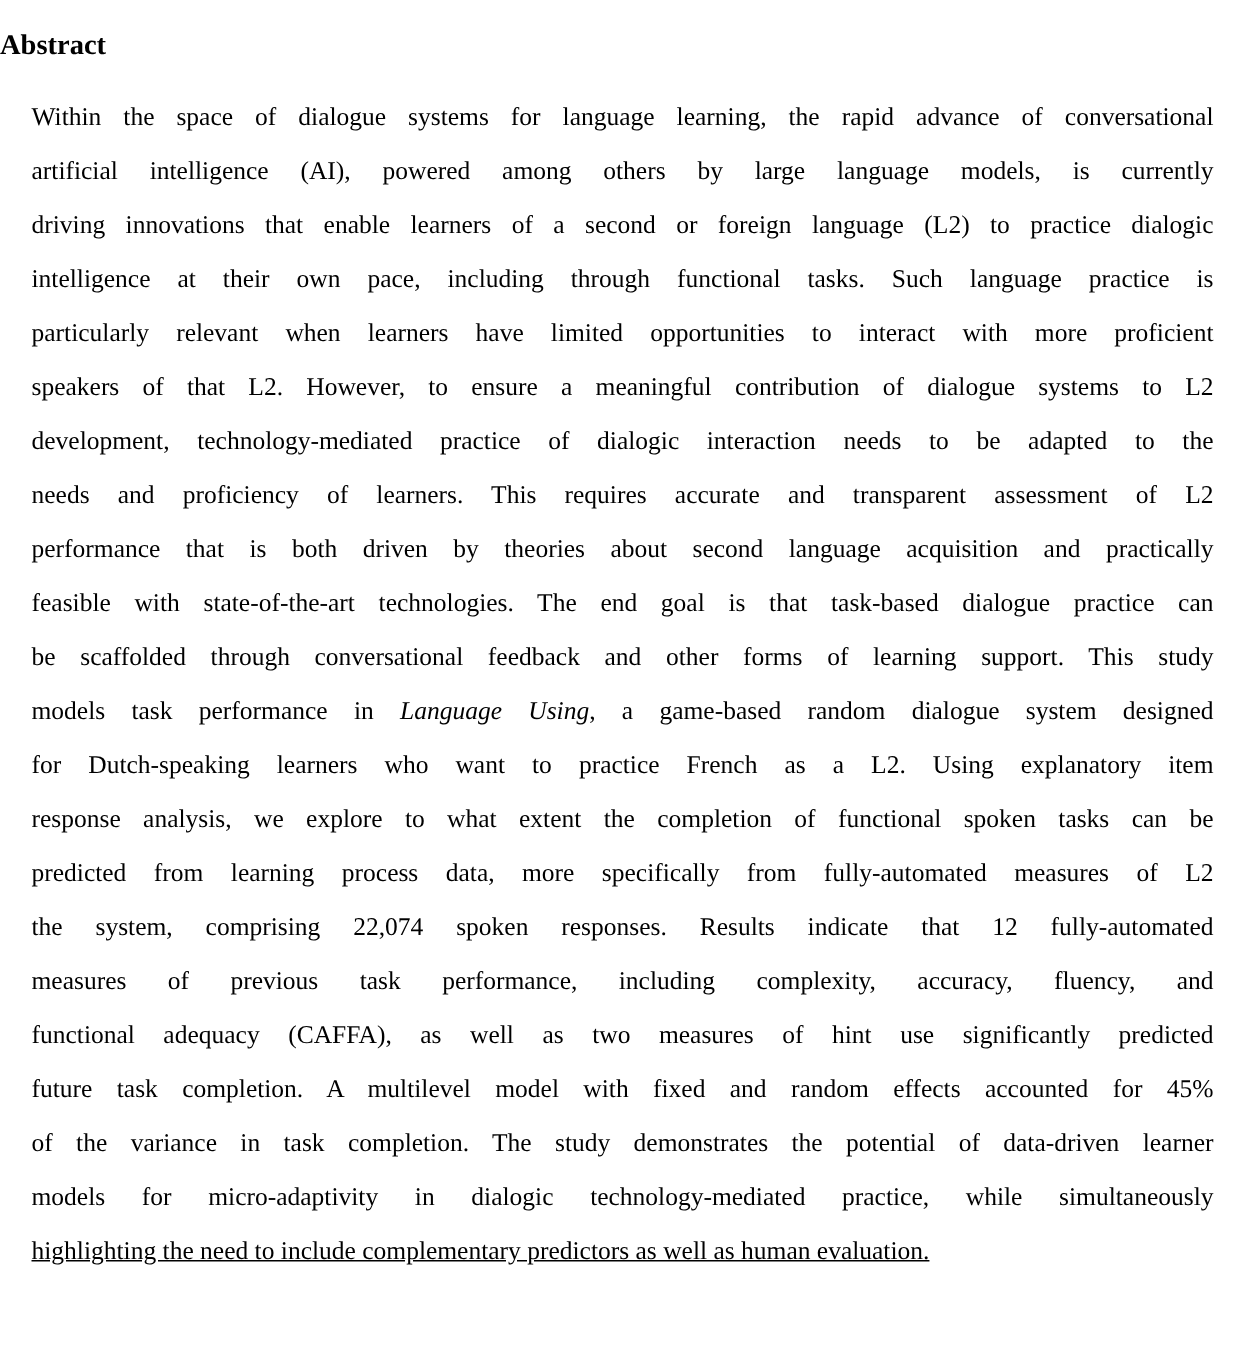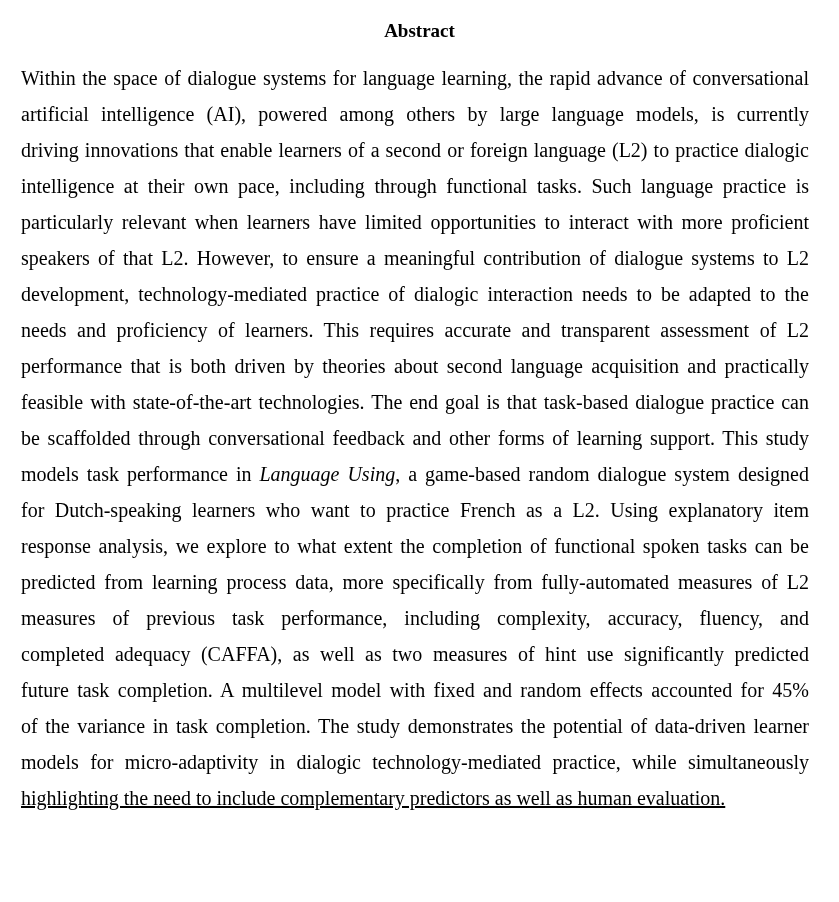--- a/index.html
+++ b/index.html
@@ -13,36 +13,35 @@
       overflow: hidden;
       position: relative;
       font-family: "Liberation Serif", "DejaVu Serif", serif;
       color: #000000;
     }
     .heading {
       position: absolute;
       top: 18px;
       left: 0;
       width: 839px;
-      text-align: center;
       font-weight: bold;
       font-size: 19px;
       line-height: 26px;
     }
     .abstract-body {
       position: absolute;
       top: 60px;
       left: 21px;
       width: 788px;
     }
     .line {
       display: block;
       height: 36px;
       line-height: 36px;
-      font-size: 20px;
+      font-size: 17px;
       text-align: justify;
       text-align-last: justify;
       white-space: nowrap;
       overflow: visible;
     }
     .line.last {
       text-align-last: left;
       text-decoration: underline;
     }
     .line-inner {
@@ -104,24 +103,27 @@
   <span class="line">
       <span class="line-inner">for Dutch-speaking learners who want to practice French as a L2. Using explanatory item</span>
     </span>
   <span class="line">
       <span class="line-inner">response analysis, we explore to what extent the completion of functional spoken tasks can be</span>
     </span>
   <span class="line">
       <span class="line-inner">predicted from learning process data, more specifically from fully-automated measures of L2</span>
     </span>
   <span class="line">
+      <span class="line-inner">the system, comprising 22,074 spoken responses. Results indicate that 12 fully-automated</span>
+    </span>
+  <span class="line">
       <span class="line-inner">measures of previous task performance, including complexity, accuracy, fluency, and</span>
     </span>
   <span class="line">
-      <span class="line-inner">completed adequacy (CAFFA), as well as two measures of hint use significantly predicted</span>
+      <span class="line-inner">functional adequacy (CAFFA), as well as two measures of hint use significantly predicted</span>
     </span>
   <span class="line">
       <span class="line-inner">future task completion. A multilevel model with fixed and random effects accounted for 45%</span>
     </span>
   <span class="line">
       <span class="line-inner">of the variance in task completion. The study demonstrates the potential of data-driven learner</span>
     </span>
   <span class="line">
       <span class="line-inner">models for micro-adaptivity in dialogic technology-mediated practice, while simultaneously</span>
     </span>

